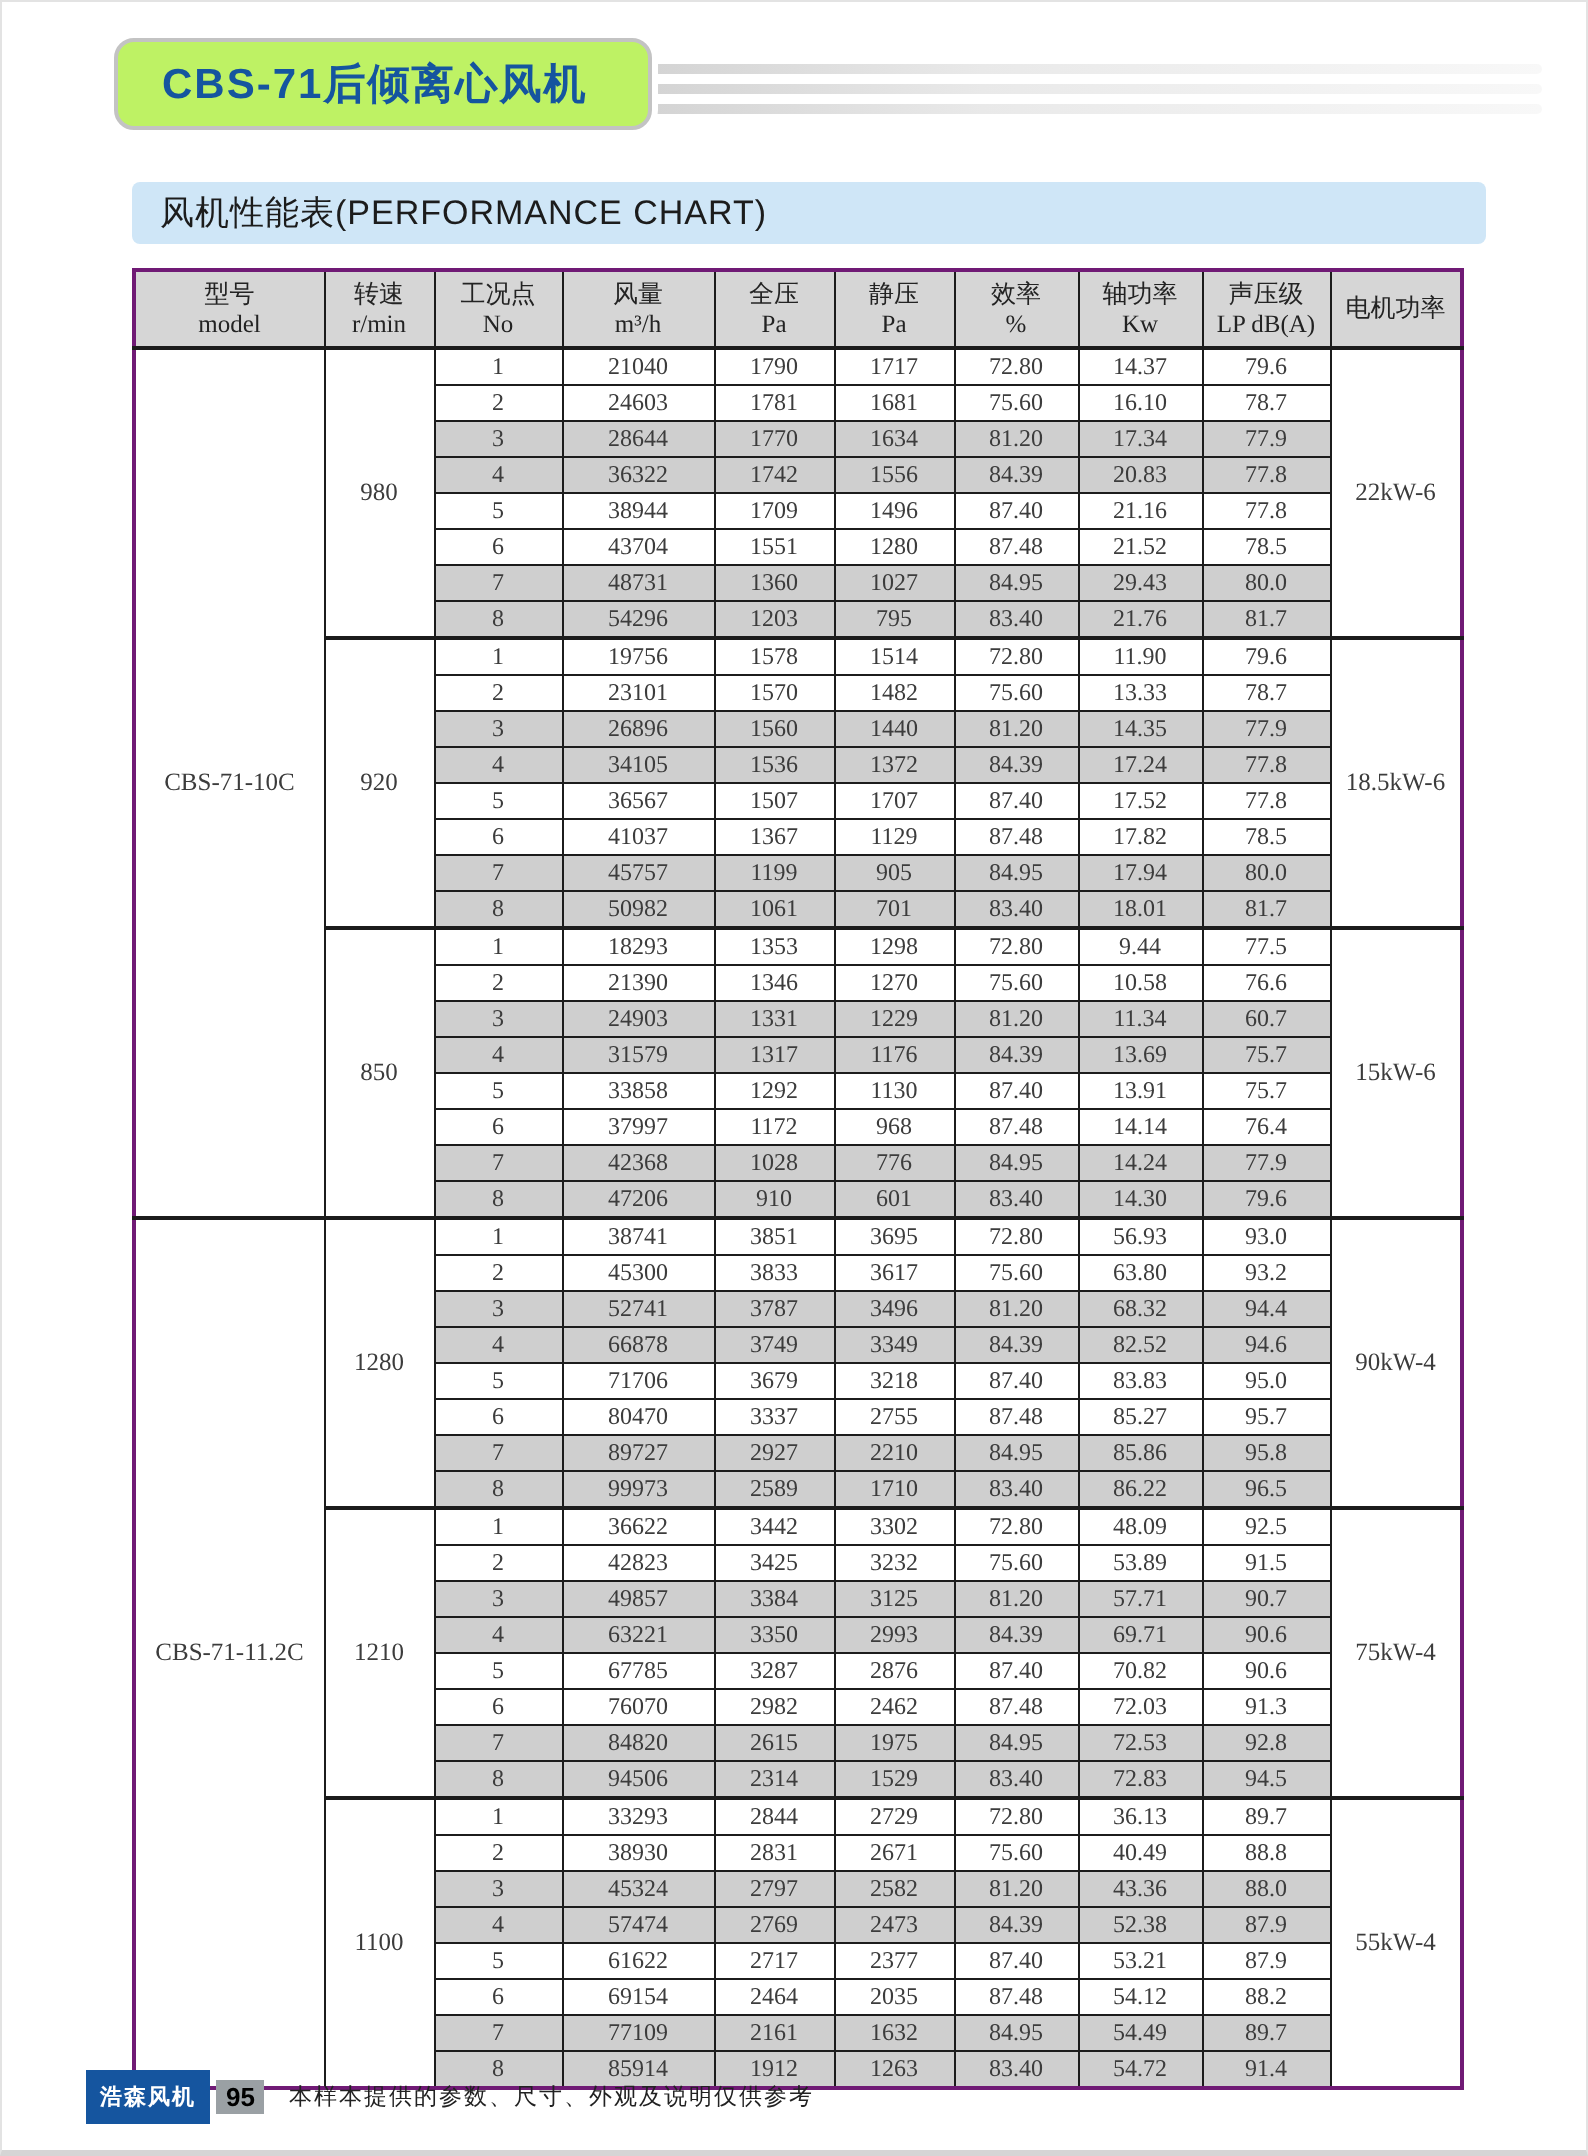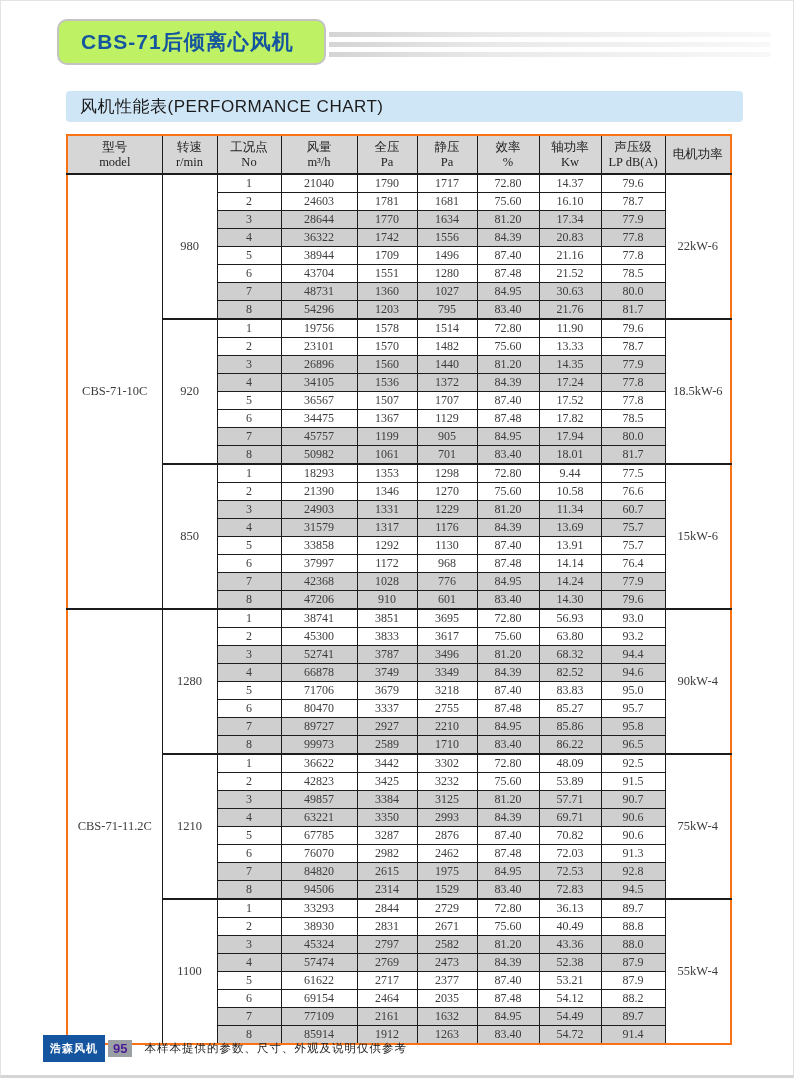--- a/index.html
+++ b/index.html
@@ -34,35 +34,35 @@
     font-family:"Liberation Serif", serif; color:#3c3c3c;
   }
   .perf th, .perf td {
     border:1px solid #1c1c1c; text-align:center; vertical-align:middle;
     padding:0; overflow:hidden; white-space:nowrap;
   }
   .perf thead th {
     background:var(--headgray,#d6d6d6); font-weight:normal; color:#232323;
     height:37px; font-size:12.5px; line-height:15px; border-bottom:2px solid #1c1c1c;
   }
-  .perf { border:2px solid #f97316; }
+  .perf { border:2px solid #701a75; }
   .perf td { height:17px; font-size:12px; line-height:17px; }
   .perf td.shaded { background:var(--shade,#cfcfcf); }
   .perf tr.block-start td { border-top-width:2px; }
   .perf td.model-cell, .perf td.speed-cell, .perf td.motor-power-cell {
     background:#ffffff; font-size:12.5px;
   }
   
   .foot { position:absolute; left:42px; top:1034px; display:flex; align-items:center; }
   .brand {
     background:var(--accent,#15559f); color:#ffffff; font-weight:bold;
     font-size:11px; padding:6px 7px; letter-spacing:1px;
   }
   .pagenum {
-    background:#9aa0a4; color:#4c1d95; font-weight:bold; font-size:13px;
+    background:#9aa0a4; color:#000000; font-weight:bold; font-size:13px;
     padding:1px 5px; margin-left:3px;
   }
   .note { margin-left:12px; font-size:11.5px; font-weight:normal; color:#222222; letter-spacing:1px; }
 </style>
 </head>
 <body>
 
 <div class="page">
 
   <header class="top">
@@ -193,21 +193,21 @@
           <td>87.48</td>
           <td>21.52</td>
           <td>78.5</td>
         </tr>
         <tr>
           <td class="shaded">7</td>
           <td class="shaded">48731</td>
           <td class="shaded">1360</td>
           <td class="shaded">1027</td>
           <td class="shaded">84.95</td>
-          <td class="shaded">30.63</td>
+          <td class="shaded">29.43</td>
           <td class="shaded">80.0</td>
         </tr>
         <tr>
           <td class="shaded">8</td>
           <td class="shaded">54296</td>
           <td class="shaded">1203</td>
           <td class="shaded">795</td>
           <td class="shaded">83.40</td>
           <td class="shaded">21.76</td>
           <td class="shaded">81.7</td>
@@ -254,21 +254,21 @@
           <td>5</td>
           <td>36567</td>
           <td>1507</td>
           <td>1707</td>
           <td>87.40</td>
           <td>17.52</td>
           <td>77.8</td>
         </tr>
         <tr>
           <td>6</td>
-          <td>34475</td>
+          <td>41037</td>
           <td>1367</td>
           <td>1129</td>
           <td>87.48</td>
           <td>17.82</td>
           <td>78.5</td>
         </tr>
         <tr>
           <td class="shaded">7</td>
           <td class="shaded">45757</td>
           <td class="shaded">1199</td>

